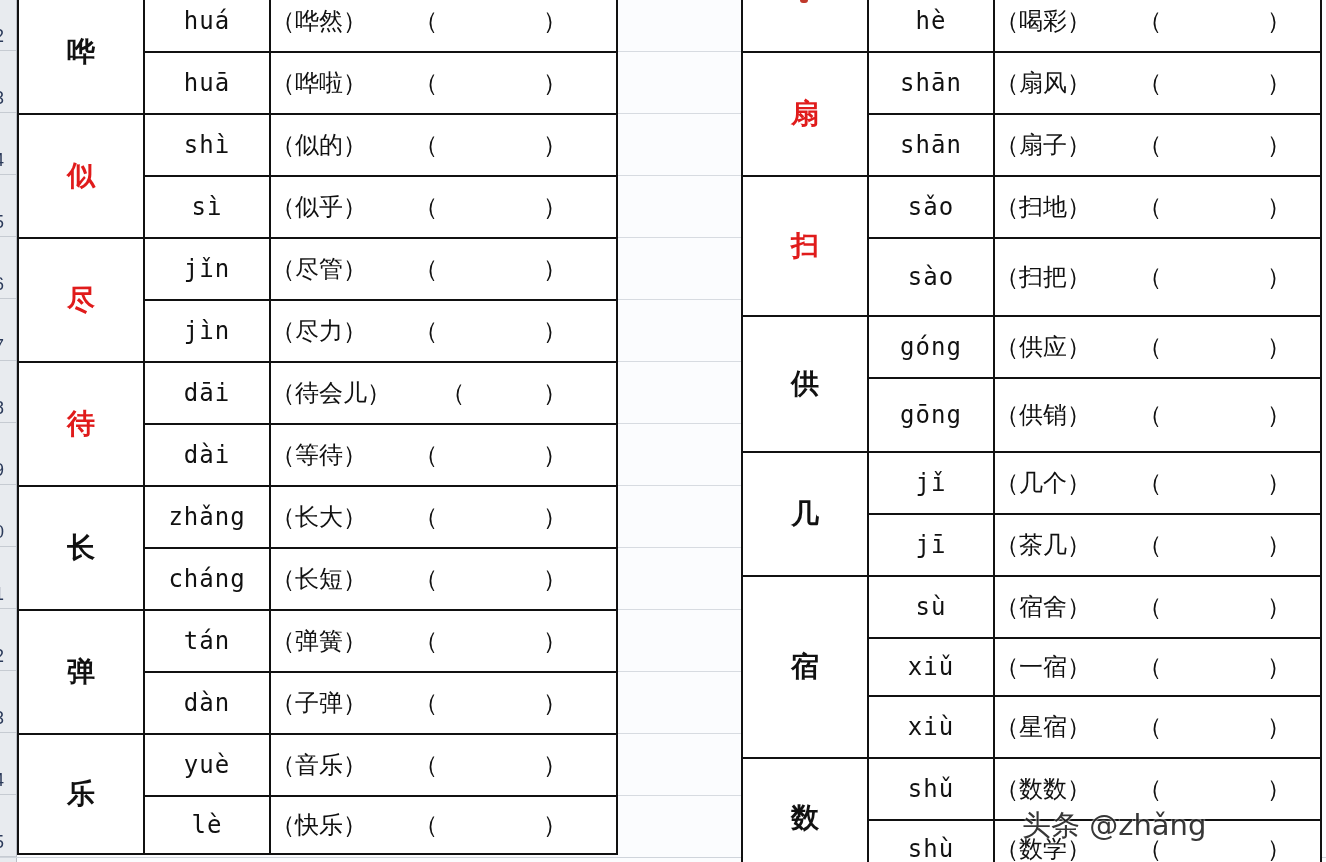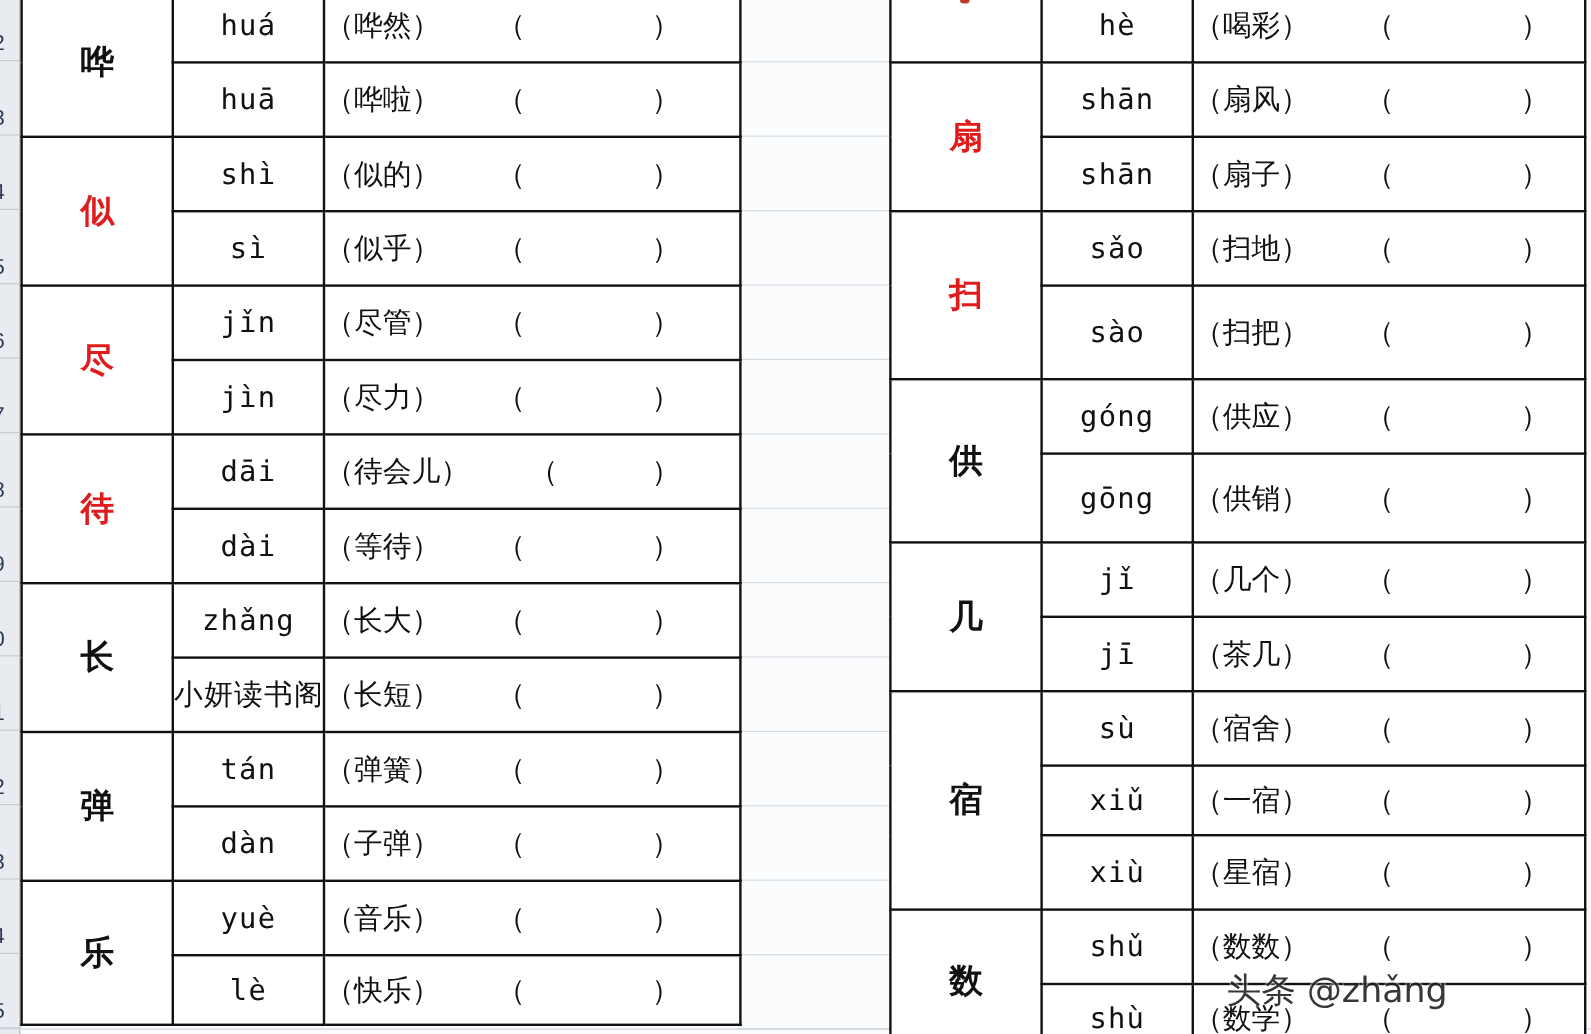--- a/index.html
+++ b/index.html
@@ -168,21 +168,21 @@
     <tr style="height:62px">
       <td rowspan="2"><span class="char">长</span></td>
       <td><span class="py">zhǎng</span></td>
       <td class="ex">
           <span class="w">（长大）</span>
           <span class="ob">（</span>
           <span class="cb">）</span>
         </td>
     </tr>
     <tr style="height:62px">
-      <td><span class="py">小妍读书阁</span></td>
+      <td><span class="py">cháng</span></td>
       <td class="ex">
           <span class="w">（长短）</span>
           <span class="ob">（</span>
           <span class="cb">）</span>
         </td>
     </tr>
 
     <tr style="height:62px">
       <td rowspan="2"><span class="char">弹</span></td>
       <td><span class="py">tán</span></td>

